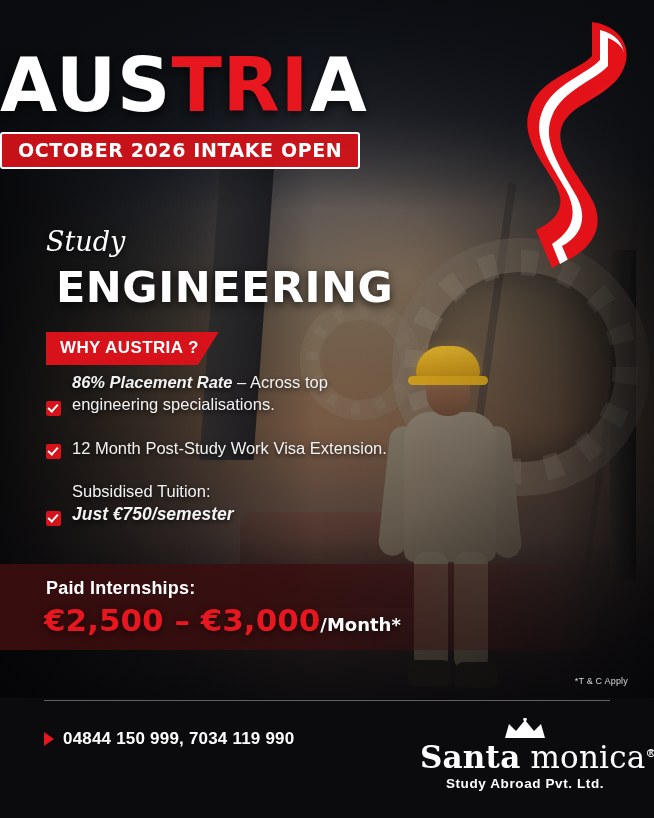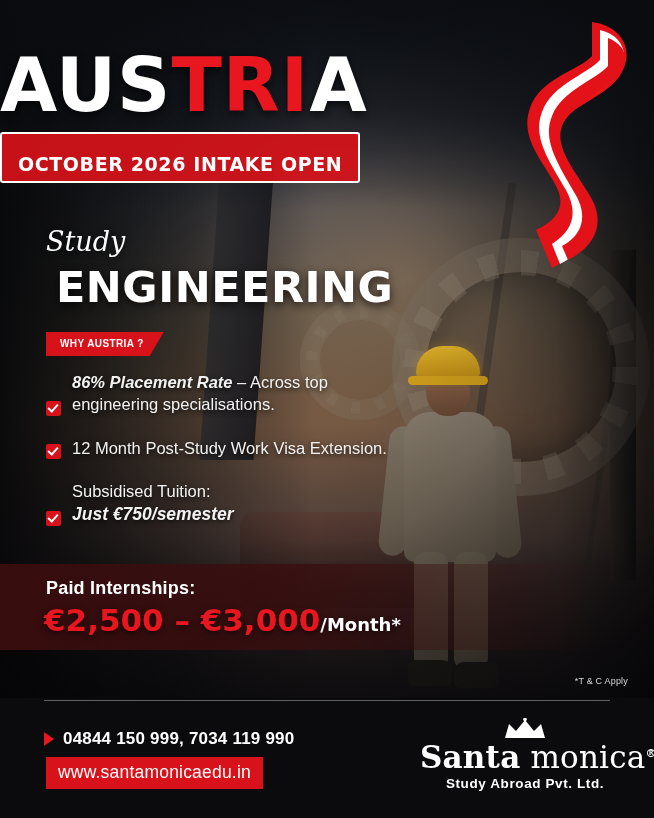--- a/index.html
+++ b/index.html
@@ -181,21 +181,21 @@
     letter-spacing: 1px;
     color: #ffffff;
     margin: 0;
     line-height: 0.95;
     text-shadow: 0 3px 10px rgba(0,0,0,0.7);
   }
   .austria .red { color: #e8161f; }
   .intake-pill {
     display: inline-block;
     margin-top: 12px;
-    padding: 19px 16px 6px;
+    padding: 5px 16px 6px;
     border: 2px solid #ffffff;
     border-radius: 3px;
     background: rgba(215,18,26,0.92);
     color: #ffffff;
     font-weight: bold;
     font-size: 19px;
     letter-spacing: 0.6px;
     font-family: "DejaVu Sans", sans-serif;
   }
 
@@ -218,21 +218,21 @@
     text-shadow: 0 3px 10px rgba(0,0,0,0.75);
     margin-left: 12px;
   }
 
   
   .why-tag {
     position: absolute; left: 46px; top: 332px;
     background: #d7121a;
     color: #fff;
     font-weight: bold;
-    font-size: 10px;
+    font-size: 17px;
     letter-spacing: 0.4px;
     padding: 6px 20px 7px 14px;
     clip-path: polygon(0 0, 100% 0, 88% 100%, 0 100%);
   }
 
   
   .bullets {
     position: absolute; left: 46px; top: 372px; width: 356px;
   }
   .bullet {
@@ -450,21 +450,20 @@
   <div class="tc">*T &amp; C Apply</div>
 
   <div class="footer"></div>
   <div class="divider"></div>
 
   <div class="phone-row">
     <span class="tri"></span>
     <span class="phone">04844 150 999, 7034 119 990</span>
   </div>
 
-  <div class="url-pill">www.santamonicaedu.in</div>
 
   <div class="logo">
     <div class="crown">
       <svg width="44" height="22" viewBox="0 0 44 22">
         <path d="M2 20 L6 6 L13 13 L22 2 L31 13 L38 6 L42 20 Z" fill="#ffffff"></path>
         <circle cx="22" cy="1.5" r="1.8" fill="#ffffff"></circle>
       </svg>
     </div>
     <div class="logo-name"><span>Santa</span><span class="light"> monica</span><span class="logo-reg">®</span></div>
     <div class="logo-sub">Study Abroad Pvt. Ltd.</div>

